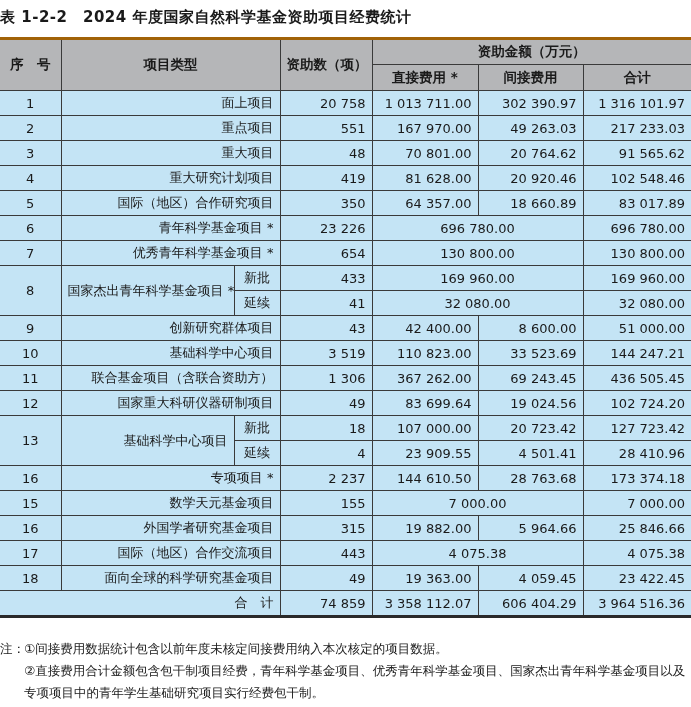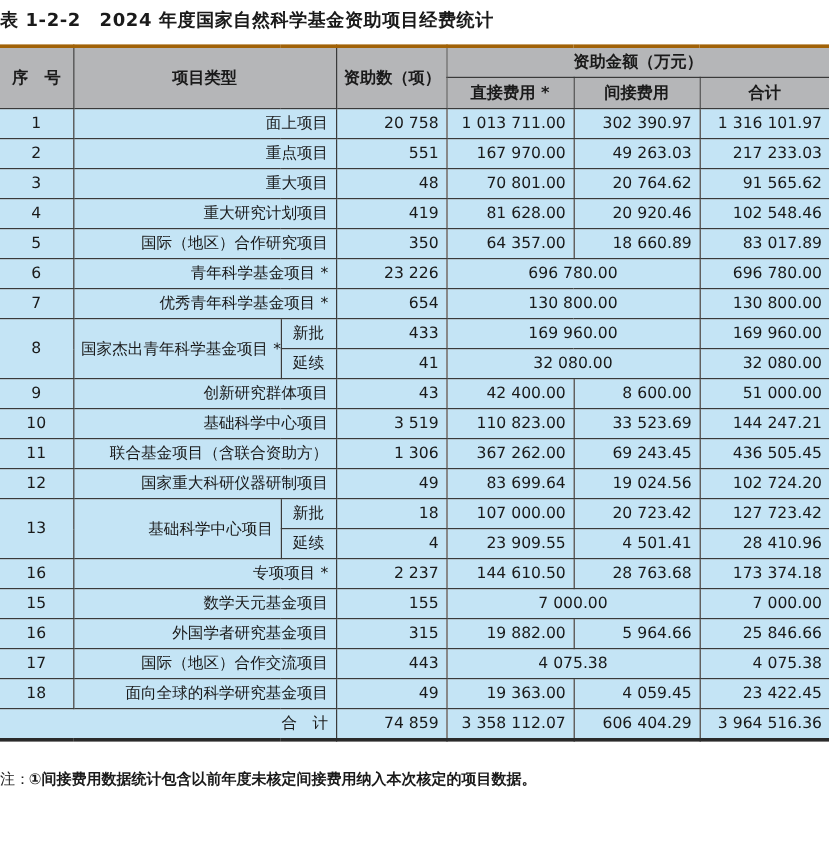--- a/index.html
+++ b/index.html
@@ -11,21 +11,21 @@
     tr > :first-child { border-left:none; }
     tr > :last-child { border-right:none; }
     th { background:#b5b6b8; font-weight:bold; font-size:13.5px; text-align:center; }
     td { background:#c4e4f5; }
     .c { text-align:center; }
     .r { text-align:right; }
     .l { text-align:right; }
     .notes { position:absolute; top:638px; left:0; width:691px; font-size:12.5px; line-height:22px; }
     .note-row { display:flex; }
     .note-label { width:24px; flex:none; }
-    .note-text { flex:1; padding-right:4px;font-weight:bold; }
+    .note-text { flex:1; padding-right:4px; }
   </style>
 </head>
 <body>
 
 <div class="title">表 1-2-2　2024 年度国家自然科学基金资助项目经费统计</div>
 
 <table>
   <colgroup>
     <col style="width:61px">
       <col style="width:173px">
@@ -222,13 +222,17 @@
         <td class="r">3 964 516.36</td>
       </tr>
   </tbody>
 </table>
 
 <div class="notes">
   <div class="note-row">
     <span class="note-label">注：</span>
     <span class="note-text">①间接费用数据统计包含以前年度未核定间接费用纳入本次核定的项目数据。</span>
   </div>
+  <div class="note-row">
+    <span class="note-label"></span>
+    <span class="note-text">②直接费用合计金额包含包干制项目经费，青年科学基金项目、优秀青年科学基金项目、国家杰出青年科学基金项目以及专项项目中的青年学生基础研究项目实行经费包干制。</span>
+  </div>
 </div>
 
 </body></html>

